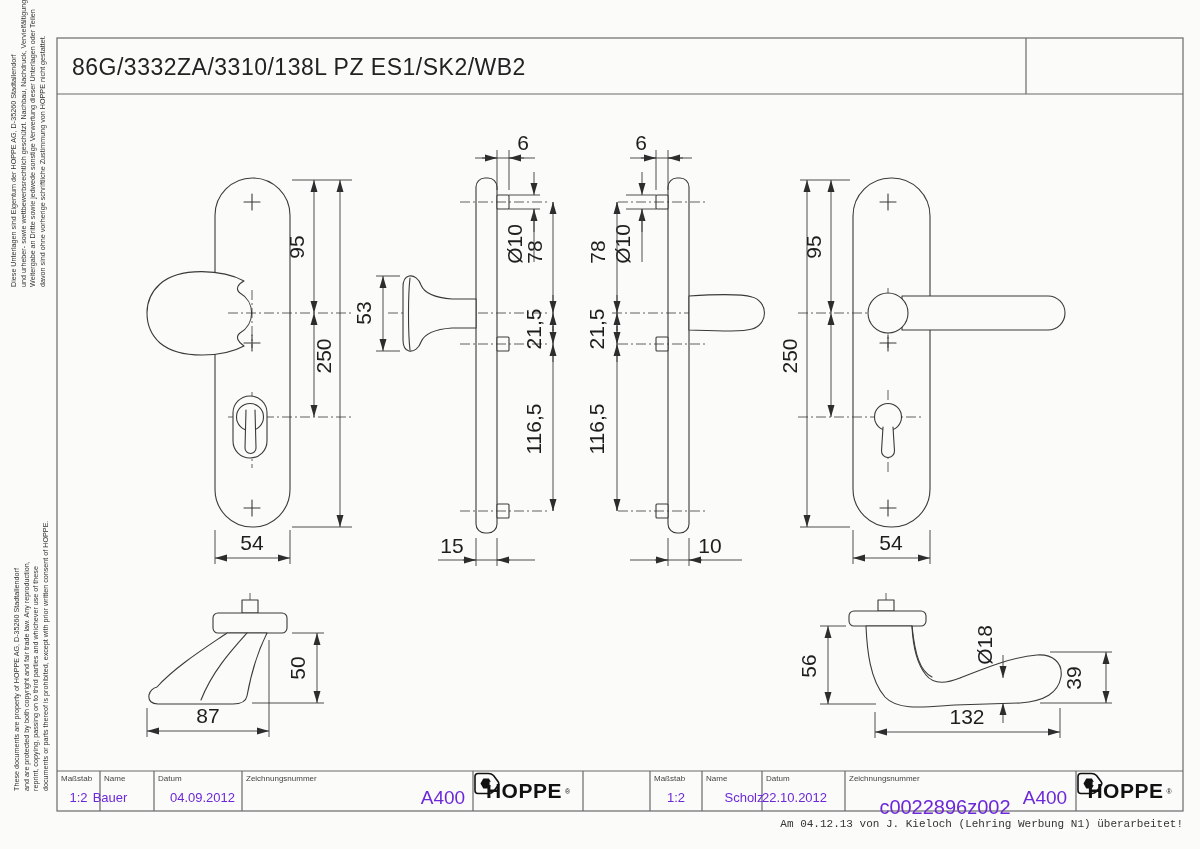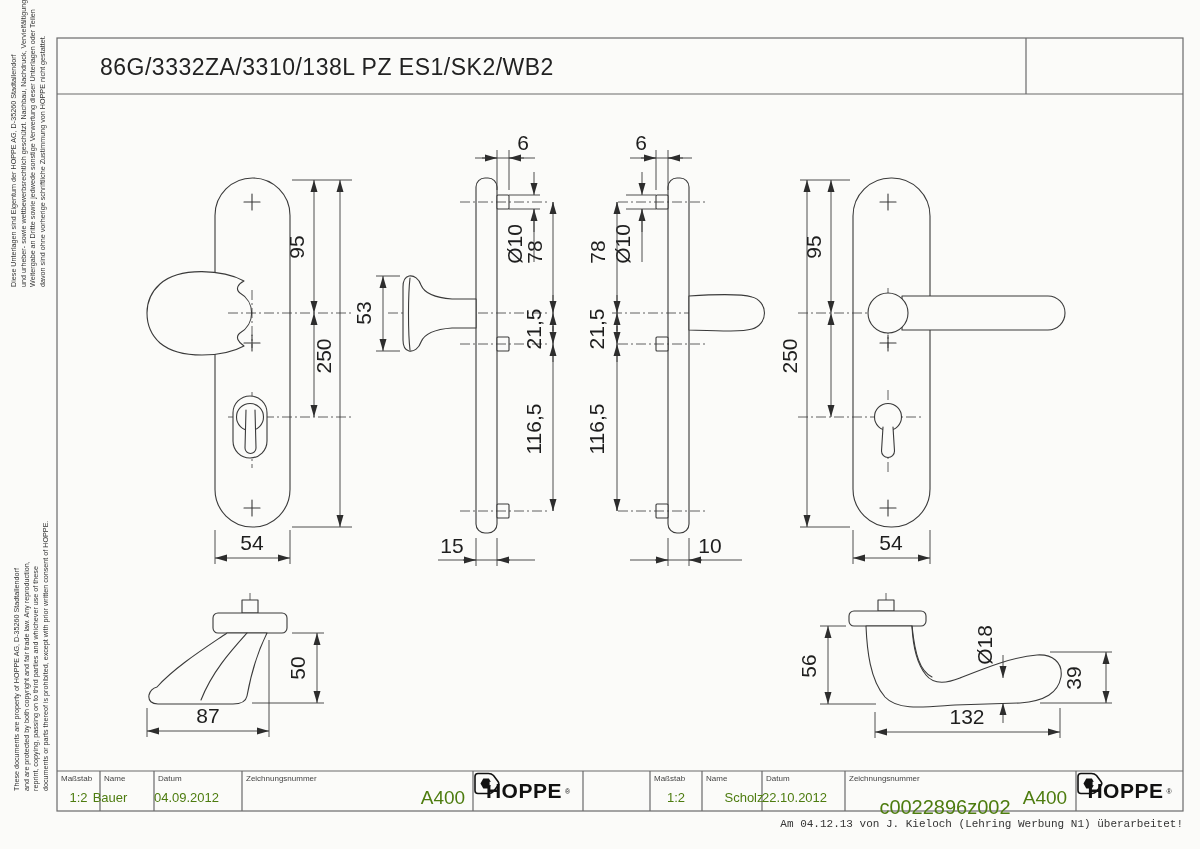--- a/index.html
+++ b/index.html
@@ -1,33 +1,33 @@
 <!DOCTYPE html>
 <html><head>
 <meta charset="utf-8">
 <style>
   html,body{margin:0;padding:0;background:#e8e8e6;}
   .page{position:relative;width:1200px;height:849px;background:#fbfbf9;overflow:hidden;
         font-family:"Liberation Sans", sans-serif;color:#1e1e1e;}
   .abs{position:absolute;}
-  #title{left:72px;top:54px;font-size:23px;letter-spacing:.5px;color:#222;margin-left:28px;}
+  #title{left:72px;top:54px;font-size:23px;letter-spacing:.5px;color:#222;}
   .legal{font-size:7.2px;line-height:1.35;color:#333;transform:rotate(-90deg);transform-origin:top left;white-space:nowrap;}
   #legal-de{left:9px;top:287px;width:260px;}
   #legal-en{left:12px;top:791px;width:225px;}
   svg{position:absolute;left:0;top:0;}
   .ln{stroke:#3a3a3a;stroke-width:1.1;fill:none;stroke-linecap:round;stroke-linejoin:round;}
   .fl{stroke:#3a3a3a;stroke-width:1.1;fill:#fbfbf9;stroke-linejoin:round;}
   .nofl{stroke:none;fill:#fbfbf9;}
   .cl{stroke:#3a3a3a;stroke-width:.8;fill:none;stroke-dasharray:10 3 2 3;}
   .dim{stroke:#3a3a3a;stroke-width:.9;fill:none;}
   .frame{stroke:#6a6a6a;stroke-width:1.2;fill:none;}
   text.d{font-family:"Liberation Sans",sans-serif;font-size:21px;fill:#1e1e1e;text-anchor:middle;}
   
   .lbl{position:absolute;font-size:8px;color:#444;text-align:center;}
-  .val{position:absolute;font-size:13px;color:#4d7c0f;text-align:center;}
+  .val{position:absolute;font-size:13px;color:#6d28d9;text-align:center;}
   .big{font-size:20px;}
   .code{font-size:19px;text-align:center;}
   .logo{position:absolute;display:flex;align-items:center;justify-content:center;gap:3px;}
   .brand{font-weight:bold;font-size:21px;color:#111;letter-spacing:.5px;}
   .tm{font-size:7px;vertical-align:super;color:#111;}
   #note{left:700px;top:818px;width:483px;text-align:right;font-size:11px;color:#333;font-family:Liberation Mono, monospace;}
 </style>
 </head>
 <body>
 
@@ -284,21 +284,21 @@
       <line class="dim" x1="875" y1="732" x2="1060" y2="732" marker-start="url(#as)" marker-end="url(#ar)"></line>
       <text class="d" x="967" y="724">132</text>
     </g>
   </svg>
 
   <div class="lbl" style="left:61px;top:774px">Maßstab</div>
   <div class="val" style="left:57px;top:790px;width:43px">1:2</div>
   <div class="lbl" style="left:104px;top:774px">Name</div>
   <div class="val" style="left:83px;top:790px;width:54px">Bauer</div>
   <div class="lbl" style="left:158px;top:774px">Datum</div>
-  <div class="val" style="left:138px;top:790px;width:97px">04.09.2012</div>
+  <div class="val" style="left:154px;top:790px;width:97px">04.09.2012</div>
   <div class="lbl" style="left:246px;top:774px">Zeichnungsnummer</div>
   <div class="val code" style="left:418px;top:787px;width:50px">A400</div>
 
   <div class="logo" style="left:473px;top:771px;width:110px;height:40px">
     <span class="brand">HOPPE</span>
       <span class="tm">®</span>
     <svg width="27" height="25" viewBox="0 0 27 25">
       <path d="M2,5.5 Q2,2.5 5,2.5 L15.5,2.5 Q18.5,2.5 20.5,4.5 L25,10.5 Q26.5,12.5 25,14.5 L20.5,20.5 Q18.5,22.5 15.5,22.5 L5,22.5 Q2,22.5 2,19.5 Z" fill="none" stroke="#111" stroke-width="1.6"></path>
       <path d="M7.5,12.5 L10.3,7.6 L15.9,7.6 L18.7,12.5 L15.9,17.4 L10.3,17.4 Z" fill="#111"></path>
       <rect x="16.6" y="10.8" width="2.6" height="3.4" fill="#fbfbf9"></rect>

